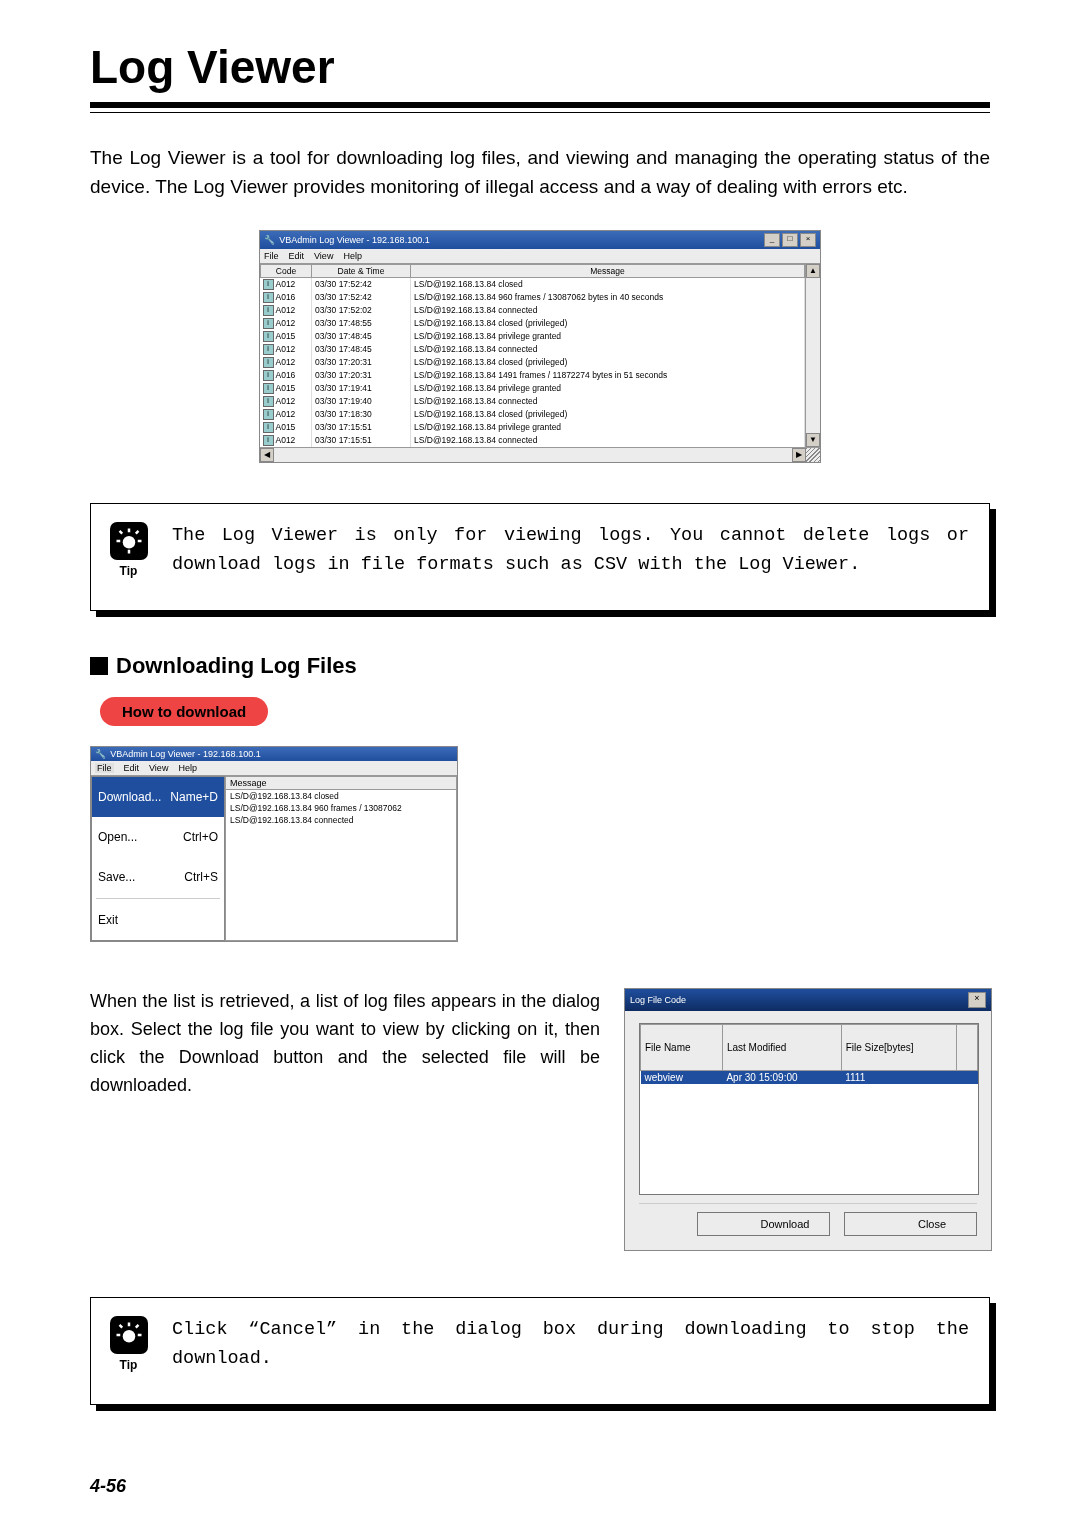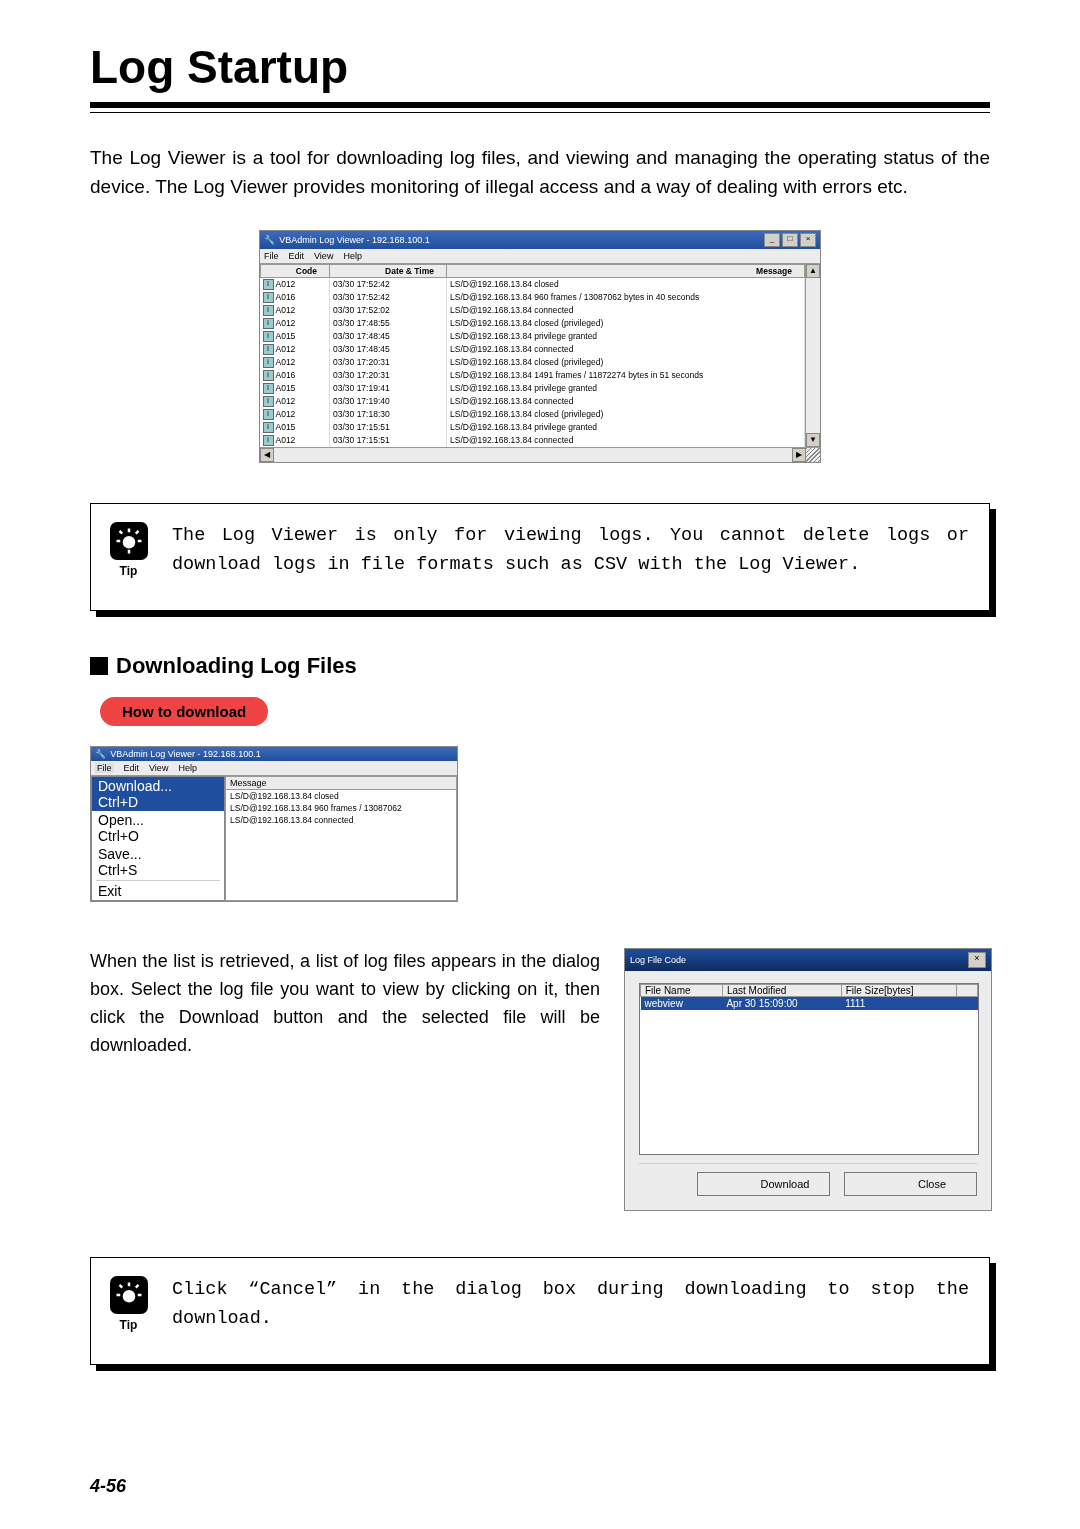--- a/index.html
+++ b/index.html
@@ -53,21 +53,21 @@
     line-height: 10px;
     text-align: center;
     color: #000;
   }
   .menu-bar { display:flex; gap:10px; padding:2px 4px; font-size:9px; background:#ececec; border-bottom:1px solid #999;}
   .log-table {
     width: 100%; border-collapse: collapse; background: #fff;
     font-size: 8.5px;
   }
   .log-table th {
-    background:#ececec; border:1px solid #999; padding:1px 12px; text-align:right; font-weight:bold;
+    background:#ececec; border:1px solid #999; padding:1px 3px; text-align:center; font-weight:normal;
   }
   .log-table td {
     border-right:1px solid #ddd; padding:1px 3px; white-space: nowrap;
   }
   .log-table tr.row td:first-child {
     padding-left: 2px;
   }
   .code-cell { display:flex; align-items:center; gap:2px;}
   .code-icon {
     width:9px; height:9px; background:#9cc; border:1px solid #666; display:inline-block; font-size:7px; line-height:8px; text-align:center;
@@ -129,56 +129,56 @@
   }
   .mini-win .title-bar { font-size:9px; }
   .mini-menu-row { display:flex; gap:10px; padding:2px 4px; font-size:9px; border-bottom:1px solid #999;}
   .file-menu-open {
     display:flex;
   }
   .dropdown {
     background:#fff; border:1px solid #888; width: 132px;
   }
   .dropdown .dd-item {
-    display:flex; justify-content:space-between; padding:1px 6px; font-size:14px;flex-direction:column;
+    display:flex; justify-content:space-between; padding:13px 6px; font-size:12px;
   }
   .dd-item.highlight { background:#1f4e9e; color:#fff; }
   .dd-sep { height:1px; background:#ccc; margin: 1px 4px;}
   .mini-table-wrap { flex:1; background:#fff; border:1px solid #999;}
   .mini-table-wrap .mt-head { background:#ececec; border-bottom:1px solid #999; padding:1px 4px; font-size:9px;}
   .mini-table-wrap .mt-row { padding:1px 4px; font-size:8.5px; white-space:nowrap; overflow:hidden;}
 
   
   .dlg {
     width:100%; background:#ececec; border:1px solid #888; font-size:10px;
   }
   .dlg .title-bar { background:linear-gradient(#1f4e9e,#0e2c62); padding:3px 5px; }
   .dlg .tb-btn { width:16px; height:14px; font-size:9px; line-height:11px;}
   .dlg-body { padding: 12px 14px; }
   .dlg-list {
     width:100%; background:#fff; border:1px solid #777; height: 170px;
   }
   .dlg-list table { width:100%; border-collapse:collapse; font-size:10px;}
-  .dlg-list th { background:#ececec; border:1px solid #999; padding:0 4px; text-align:left; font-weight:normal;}
+  .dlg-list th { background:#ececec; border:1px solid #999; padding:17px 4px; text-align:left; font-weight:normal;}
   .dlg-list td { padding:1px 4px; }
   .dlg-list tr.sel td { background:#1f4e9e; color:#fff; }
   .dlg-btns { display:flex; justify-content:flex-end; gap:14px; padding: 8px 0 2px 0;}
   .dlg-btn {
     width:88px; height:22px; background:#ececec; border:1px solid #777; font-size:11px;
     display:flex; align-items:center; justify-content:center;padding-left:43px;
   }
   .dlg-sep { height:1px; background:#ccc; margin: 8px 0 0 0;}
 
   .page-num { position:absolute; bottom: 32px; left: 90px; font-style:italic; font-weight:bold; font-size:18px;}
 </style>
 </head>
 <body>
 
 <div class="page">
-  <div class="chapter-title">Log Startup</div>
+  <div class="chapter-title">Log Viewer</div>
   <div class="rule-thick"></div>
   <div class="rule-thin"></div>
 
   <div class="intro">The Log Viewer is a tool for downloading log files, and viewing and managing the operating status of the device. The Log Viewer provides monitoring of illegal access and a way of dealing with errors etc.</div>
 
   
   <div class="win">
     <div class="title-bar">
       <span style="margin-right:4px;">🔧</span>
       <span class="tb-text">VBAdmin Log Viewer - 192.168.100.1</span>
@@ -355,21 +355,21 @@
         <div class="mini-menu-row">
           <span style="background:#e0e0e0;padding:0 2px;">File</span>
           <span>Edit</span>
           <span>View</span>
           <span>Help</span>
         </div>
         <div class="file-menu-open">
           <div class="dropdown">
             <div class="dd-item highlight">
               <span>Download...</span>
-                <span>Ctrl+D</span>
+                <span>Name+D</span>
             </div>
             <div class="dd-item">
               <span>Open...</span>
                 <span>Ctrl+O</span>
             </div>
             <div class="dd-item">
               <span>Save...</span>
                 <span>Ctrl+S</span>
             </div>
             <div class="dd-sep"></div>

